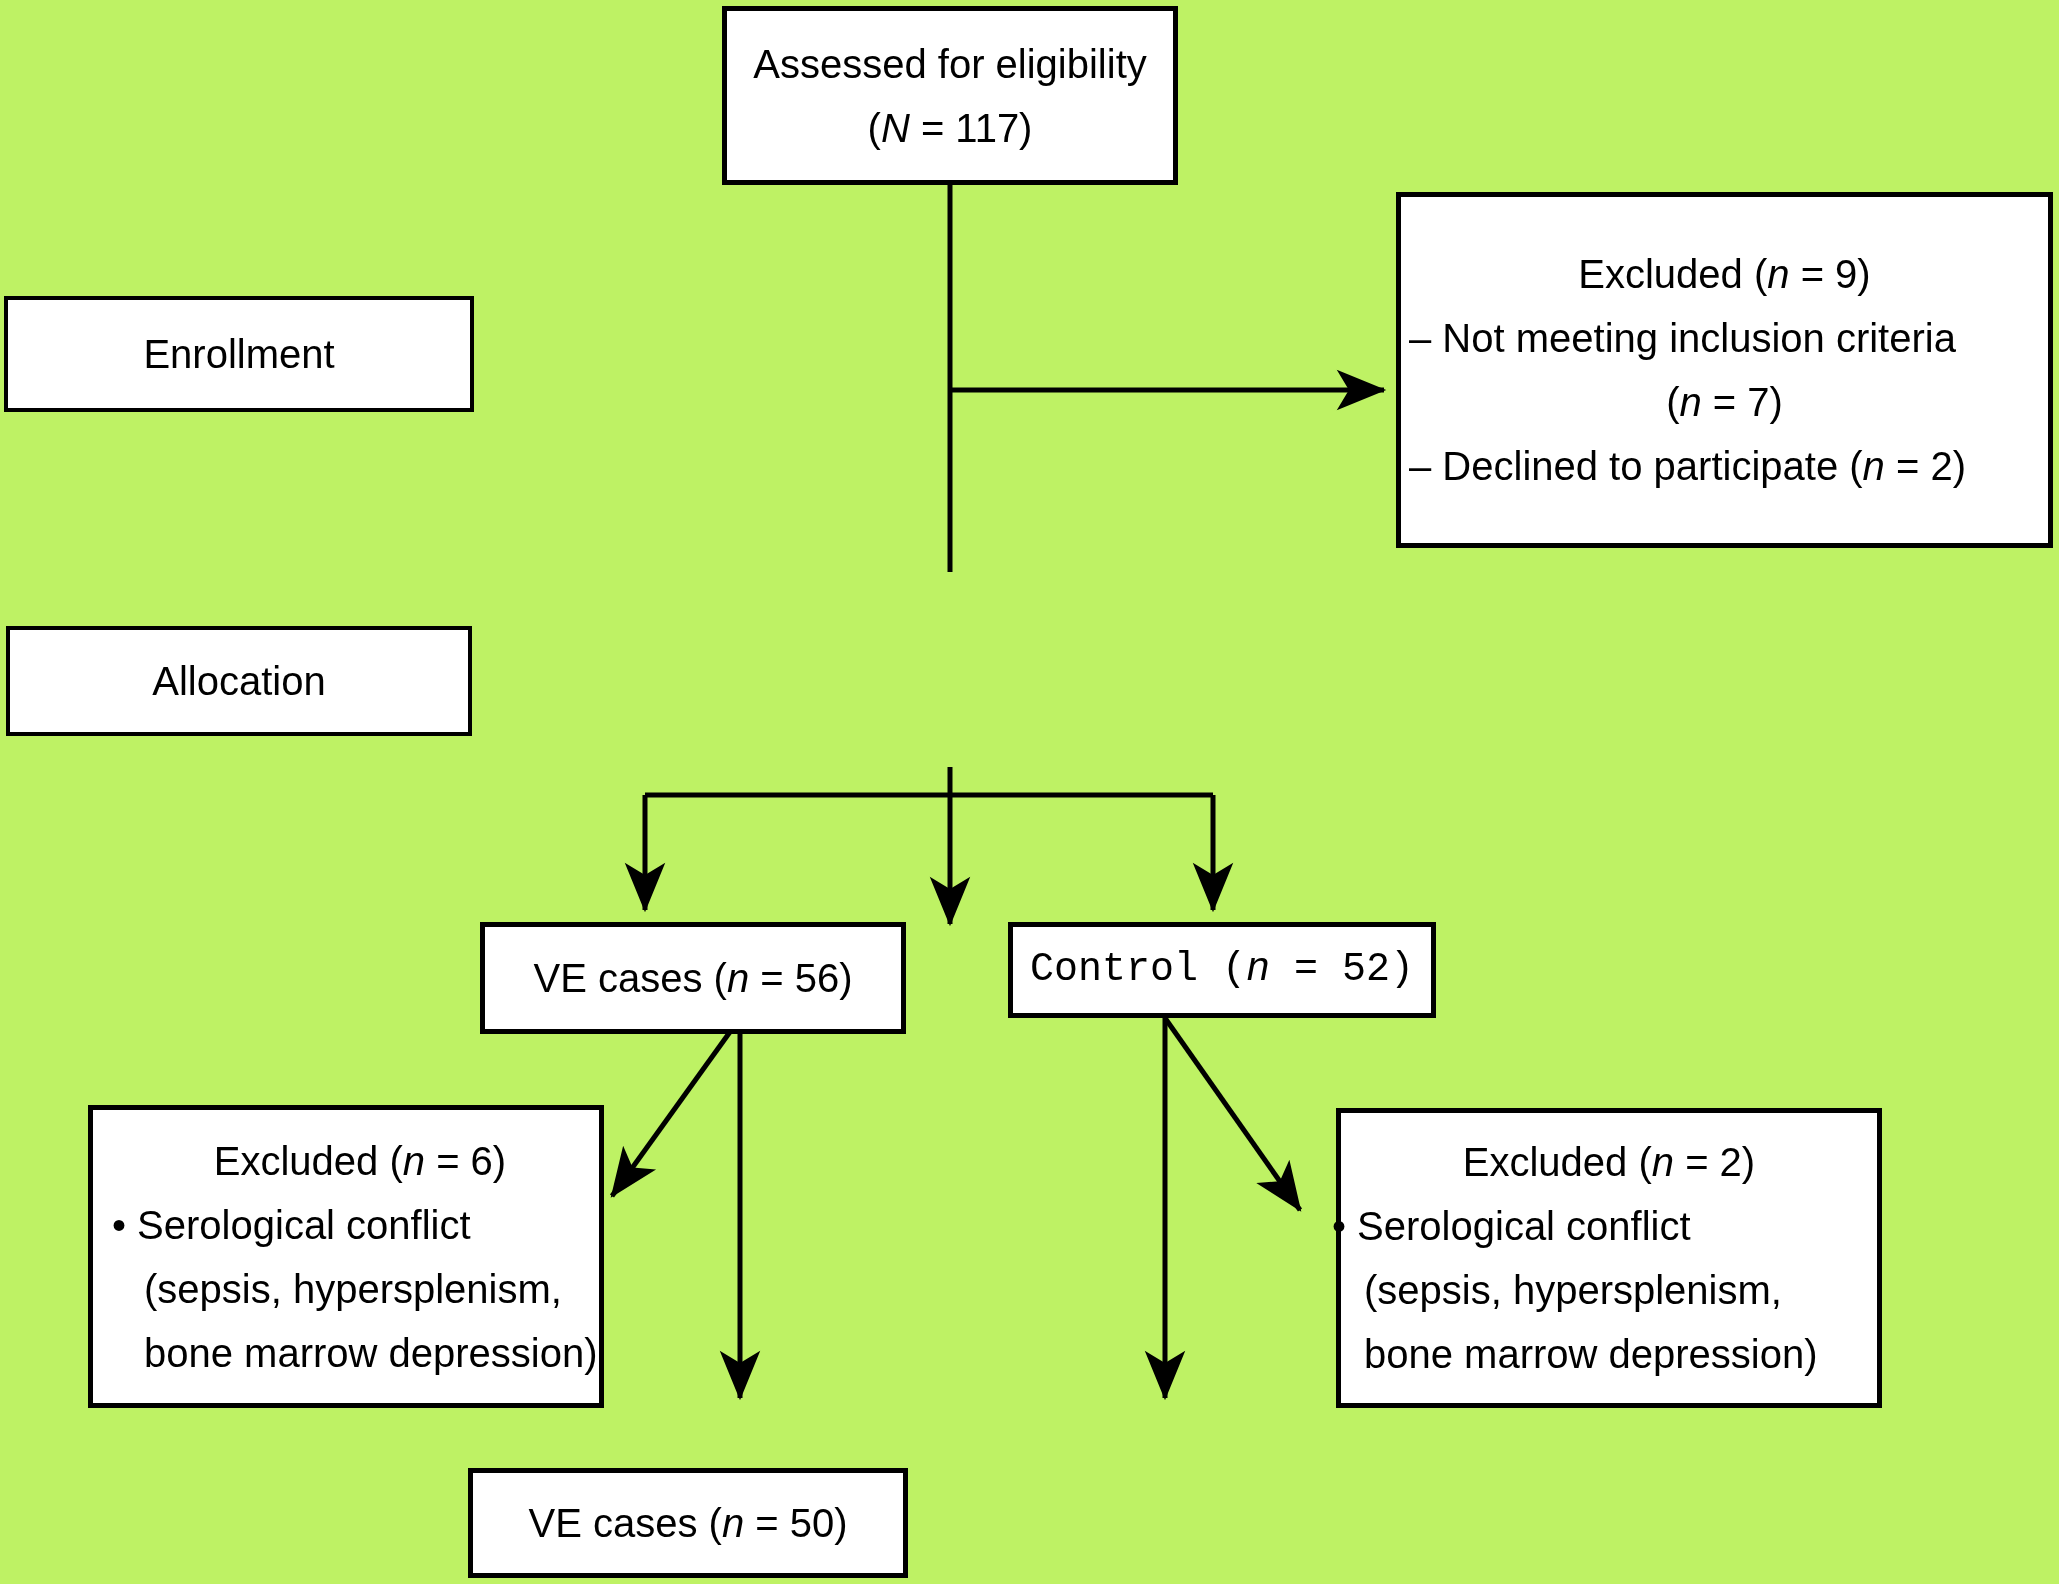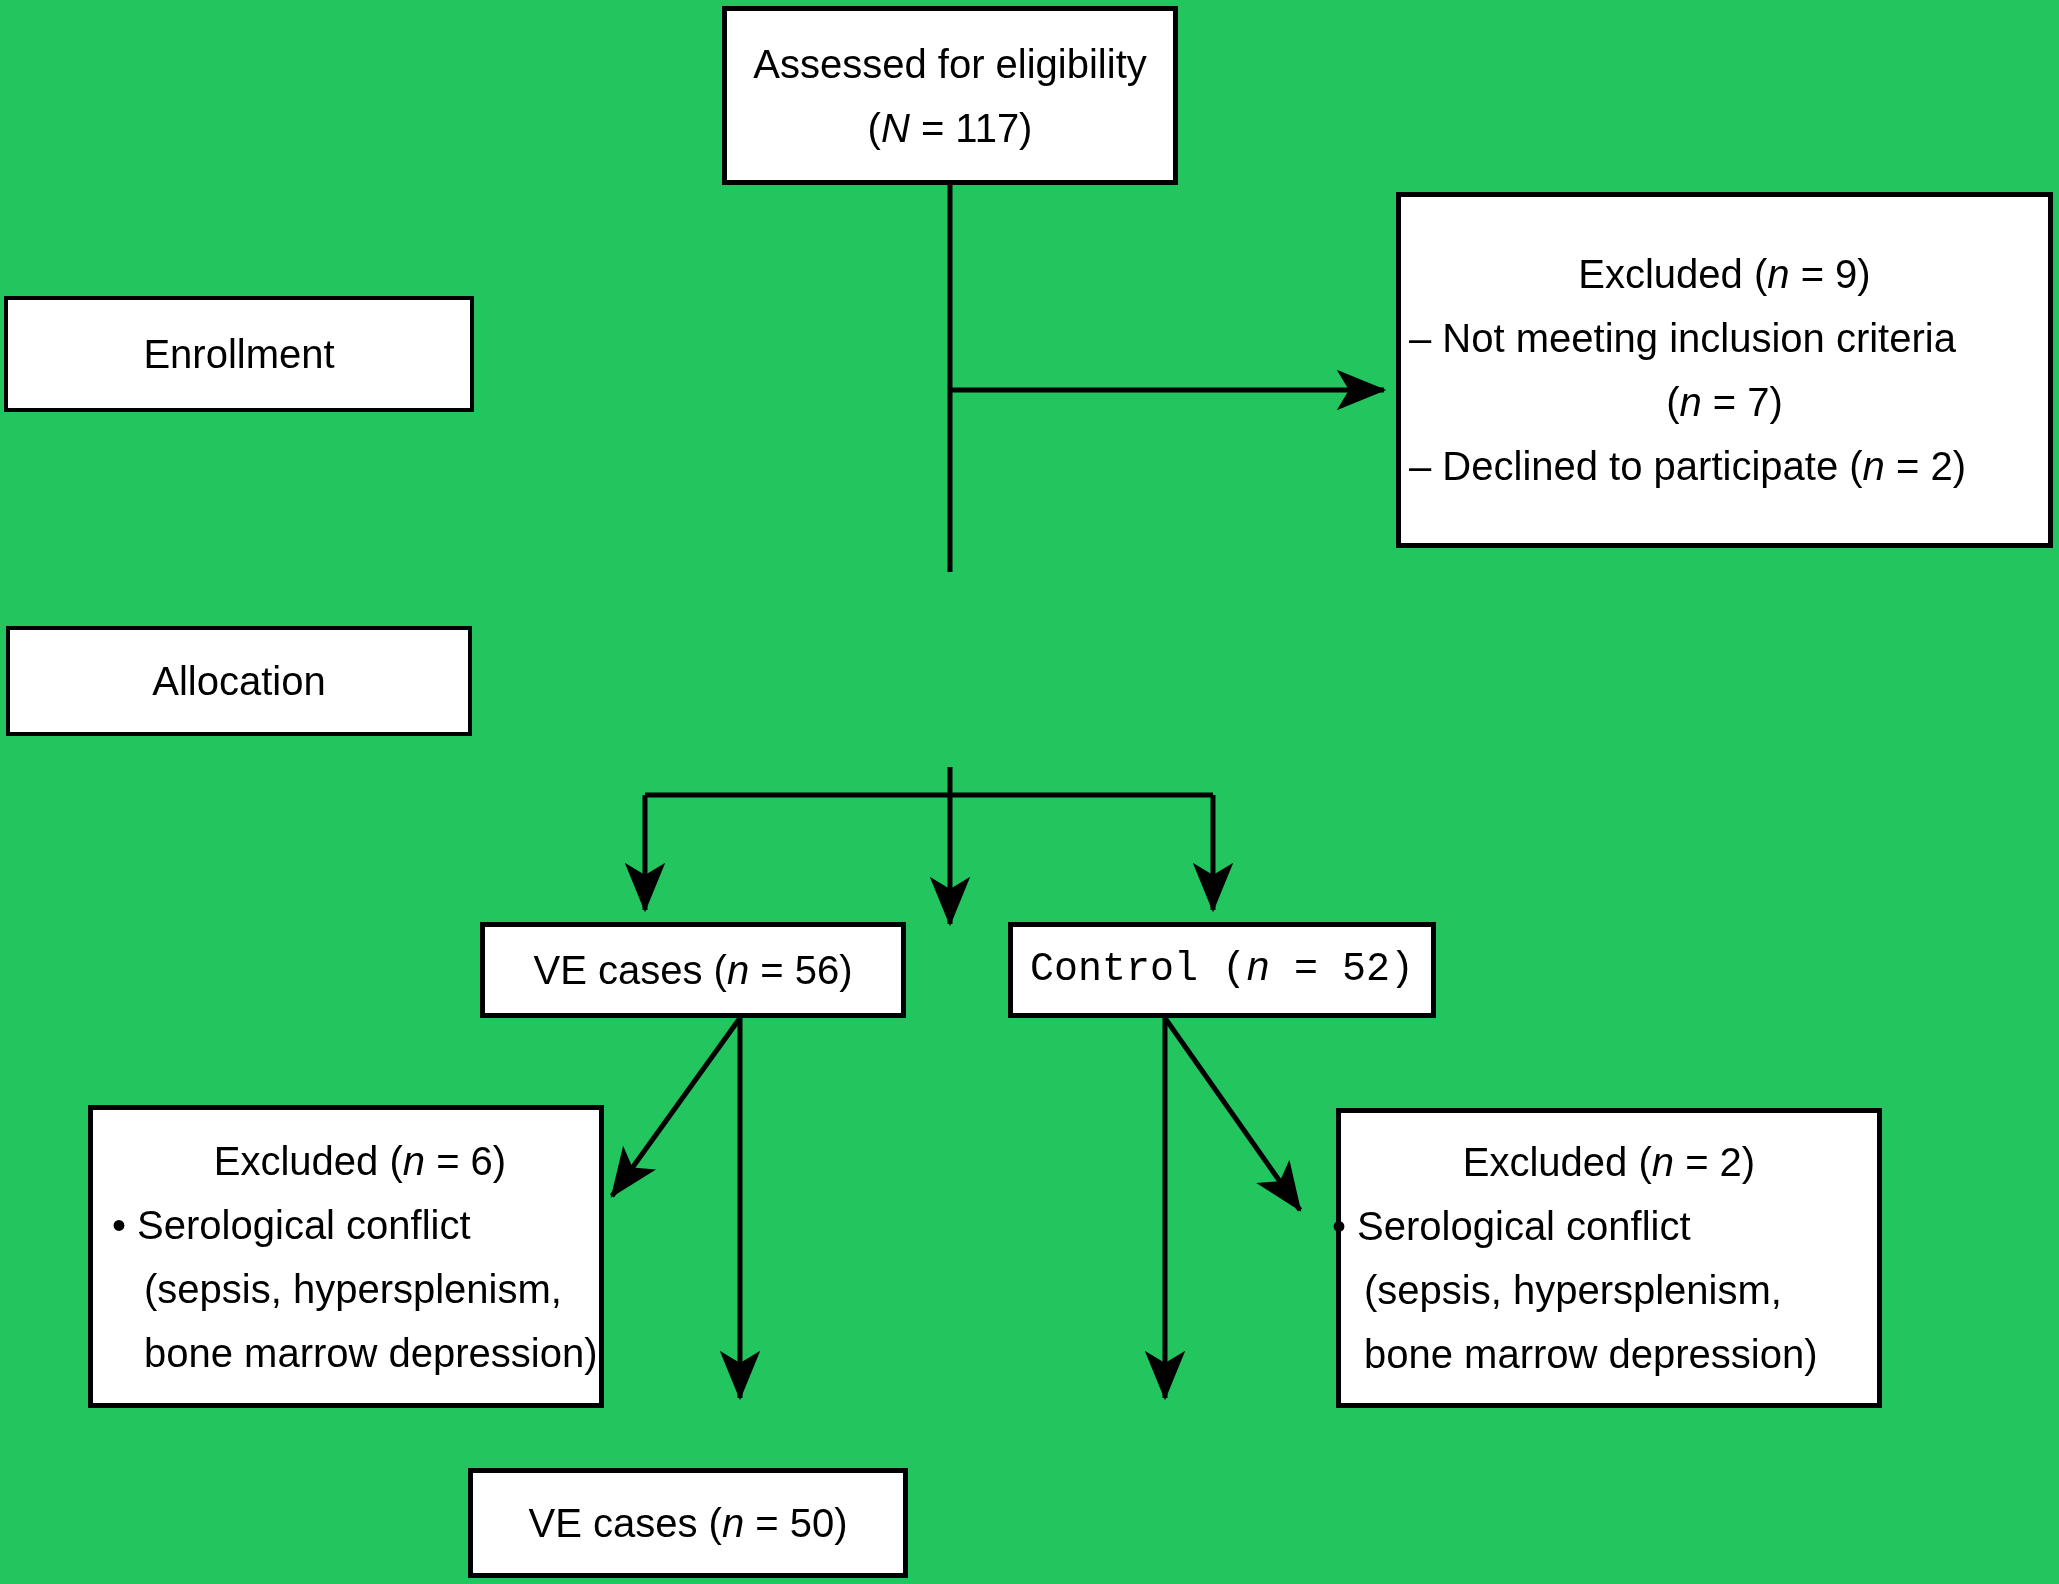--- a/index.html
+++ b/index.html
@@ -1,20 +1,20 @@
 <!DOCTYPE html>
 <html><head>
 <meta charset="utf-8">
 <style>
   html, body { margin: 0; padding: 0; background: #ffffff; }
   .canvas {
     position: relative;
     width: 2059px;
     height: 1584px;
-    background: #22c55e;
+    background: #bef264;
     font-family: "Liberation Sans", sans-serif;
     color: #000000;
   }
   .connector-layer {
     position: absolute;
     left: 0; top: 0;
     width: 2059px; height: 1584px;
   }
   .box {
     position: absolute;
@@ -81,21 +81,21 @@
     <div class="line left">– Not meeting inclusion criteria</div>
     <div class="line">(<i>n</i> = 7)</div>
     <div class="line left">– Declined to participate (<i>n</i> = 2)</div>
   </div>
 
 
   <div class="box label-box" style="left:6px; top:626px; width:466px; height:110px;">
     <div class="line">Allocation</div>
   </div>
 
-  <div class="box" style="left:480px; top:922px; width:426px; height:96px;">
+  <div class="box" style="left:480px; top:922px; width:426px; height:112px;">
     <div class="line">VE cases (<i>n</i> = 56)</div>
   </div>
 
   <div class="box" style="left:1008px; top:922px; width:428px; height:96px;font-family:Liberation Mono, monospace;">
     <div class="line">Control (<i>n</i> = 52)</div>
   </div>
 
   <div class="box" style="left:88px; top:1105px; width:516px; height:303px;padding-left:28px;">
     <div class="line">Excluded (<i>n</i> = 6)</div>
     <div class="line indent bullet">• Serological conflict</div>

